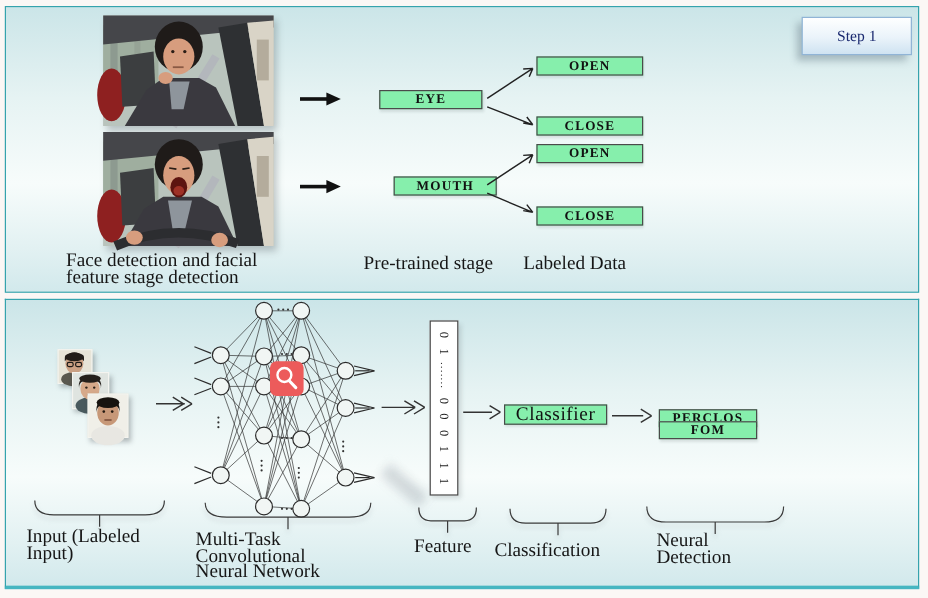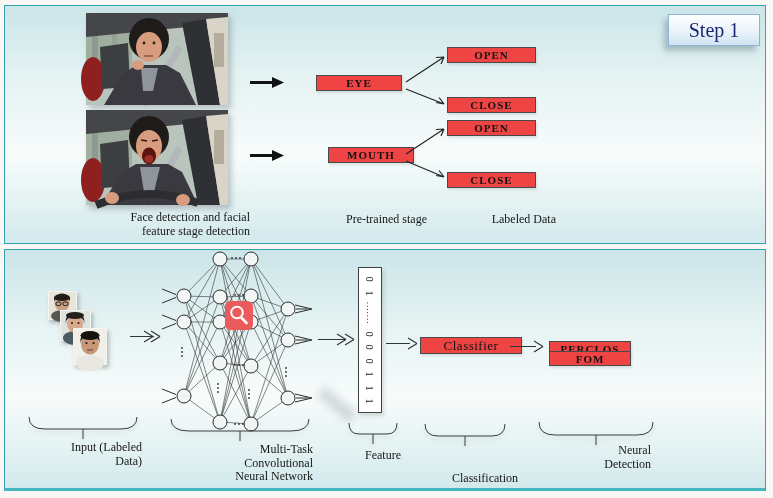--- a/index.html
+++ b/index.html
@@ -7,28 +7,28 @@
   #stage{position:relative;width:773px;height:498px;overflow:hidden;}
 
   .panel{position:absolute;left:4px;width:762px;border:1.5px solid #35a3ad;
     background:linear-gradient(180deg,#cbe5e8 0%,#e6f3f3 32%,#f7fcfb 62%,#e2f1f2 85%,#d2e9ec 100%);
     box-sizing:border-box;}
   #panel-step1{top:5px;height:239px;}
   #panel-step2{top:249px;height:242px;border-bottom-width:3px;border-bottom-color:#46b6c1;}
 
   .badge{position:absolute;width:92px;height:32px;box-sizing:border-box;
     border:1px solid #90b4d6;background:linear-gradient(180deg,#feffff 0%,#eaf3fa 55%,#cfe3f2 100%);
-    color:#1b2a70;font-size:20px;display:flex;align-items:center;justify-content:center;
+    color:#1b2a70;font-size:13px;display:flex;align-items:center;justify-content:center;
     box-shadow:-4px 5px 6px rgba(105,125,135,.45);}
 
-  .wbox{position:absolute;box-sizing:border-box;border:1px solid #4a4a4a;background:#ef4444;
+  .wbox{position:absolute;box-sizing:border-box;border:1px solid #4a4a4a;background:#86efac;
     display:flex;align-items:center;justify-content:center;font-size:11px;font-weight:bold;
     letter-spacing:1px;color:#111;box-shadow:1px 2px 2px rgba(40,60,60,.12);}
 
-  .lbl{position:absolute;text-align:right;font-size:12px;line-height:13.5px;color:#161616;}
+  .lbl{position:absolute;text-align:left;font-size:16px;line-height:13.5px;color:#161616;}
 
   .photo{position:absolute;width:142px;box-shadow:3px 4px 6px rgba(60,70,75,.3);background:#c9cdc6;}
   .thumb{position:absolute;box-shadow:2px 3px 4px rgba(60,70,75,.35);background:#eceadf;border:1px solid #f4f4f0;box-sizing:border-box;}
 
   .fv{position:absolute;left:358px;top:267px;width:24px;height:146px;box-sizing:border-box;
     border:1.2px solid #444;background:#fff;display:flex;flex-direction:column;align-items:center;
     justify-content:space-between;padding:5px 0;box-shadow:2px 3px 4px rgba(60,70,75,.18);}
   .fv-cell{display:flex;align-items:center;justify-content:center;height:12px;font-size:10.5px;
     transform:rotate(90deg);white-space:nowrap;color:#222;}
   .fv-dots{height:26px;letter-spacing:1px;font-size:9px;}
@@ -321,21 +321,21 @@
     <span class="fv-cell">1</span>
     <span class="fv-cell">1</span>
     <span class="fv-cell">1</span>
   </div>
   <div class="smudge" style="left:316px;top:398px;width:42px;height:13px;transform:rotate(40deg);"></div>
 
   <svg style="left:386px;top:337px;" width="34" height="13" stroke="#333" stroke-width="1.2" fill="none">
     <path d="M0,6.5 L24,6.5 M31,6.5 L22,1 M31,6.5 L22,12"></path>
   </svg>
 
-  <div class="wbox" style="left:420px;top:337px;width:102px;height:17px;font-weight:normal;font-size:13px;letter-spacing:.5px;">
+  <div class="wbox" style="left:420px;top:337px;width:86px;height:17px;font-weight:normal;font-size:16px;letter-spacing:.5px;">
     <span>Classifier</span>
   </div>
 
   <svg style="left:510px;top:340px;" width="36" height="13" stroke="#333" stroke-width="1.2" fill="none">
     <path d="M0,6.5 L26,6.5 M33,6.5 L24,1 M33,6.5 L24,12"></path>
   </svg>
 
   <div class="wbox" style="left:549px;top:341px;width:82px;height:15px;">
     <span>PERCLOS</span>
   </div>
@@ -354,27 +354,27 @@
   </svg>
   <svg class="brace" style="left:424px;top:424px;" width="82" height="24" stroke="#3a3a3a" stroke-width="1" fill="none">
     <path d="M1,0 Q1,12 14,12 L68,12 Q81,12 81,0 M41,12 L41,22"></path>
   </svg>
   <svg class="brace" style="left:538px;top:422px;" width="116" height="24" stroke="#3a3a3a" stroke-width="1" fill="none">
     <path d="M1,0 Q1,13 17,13 L99,13 Q115,13 115,0 M58,13 L58,23"></path>
   </svg>
 
   <div class="lbl" style="left:22px;top:441px;width:120px;">
     <div>Input (Labeled</div>
-    <div>Data)</div>
+    <div>Input)</div>
   </div>
   <div class="lbl" style="left:163px;top:443px;width:150px;">
     <div>Multi-Task</div>
     <div>Convolutional</div>
     <div>Neural Network</div>
   </div>
   <div class="lbl" style="left:345px;top:449px;width:56px;">Feature</div>
-  <div class="lbl" style="left:412px;top:452px;width:106px;margin-top:20px;">Classification</div>
+  <div class="lbl" style="left:412px;top:452px;width:106px;">Classification</div>
   <div class="lbl" style="left:547px;top:444px;width:104px;">
     <div>Neural</div>
     <div>Detection</div>
   </div>
 
 </div>
 
 </body></html>

